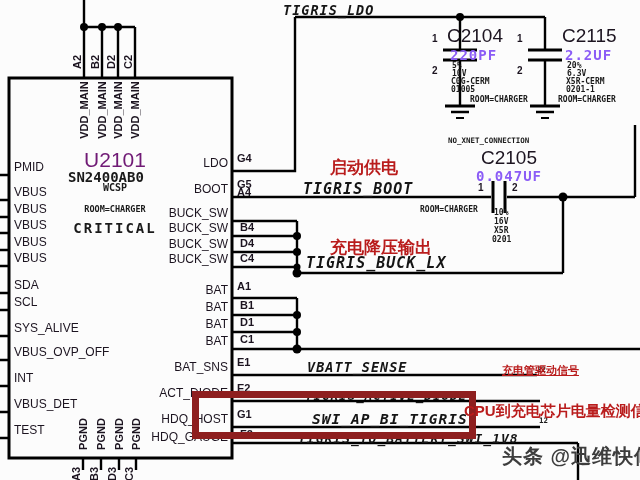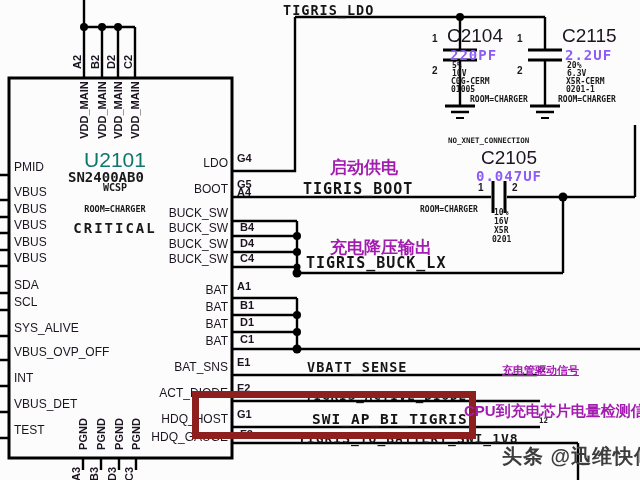--- a/index.html
+++ b/index.html
@@ -1,30 +1,30 @@
 <!DOCTYPE html>
 <html><head>
 <meta charset="utf-8">
 <style>
   html,body{margin:0;padding:0;background:#e8e8e8;}
   #stage{position:relative;width:640px;height:480px;background:#fcfcfc;overflow:hidden;
          font-family:"Liberation Sans",sans-serif;color:#111;}
   #stage svg{position:absolute;left:0;top:0;z-index:1;}
   .t{position:absolute;white-space:nowrap;line-height:1;z-index:2;}
   .mono{font-family:"DejaVu Sans Mono","Liberation Mono",monospace;font-weight:bold;color:#1a1a1a;}
-  .sans{font-family:"Liberation Sans",sans-serif;color:#0f766e;}
-  .net{font-family:"DejaVu Sans Mono","Liberation Mono",monospace;font-weight:bold;color:#151515;letter-spacing:1px;}
+  .sans{font-family:"Liberation Sans",sans-serif;color:#701a75;}
+  .net{font-family:"DejaVu Sans Mono","Liberation Mono",monospace;font-weight:bold;color:#151515;letter-spacing:1px;font-style:italic;}
   .pin{font-size:12px;color:#1c1420;}
   .pnum{font-size:11px;font-weight:bold;color:#1c1420;}
   .vtext{position:absolute;transform:rotate(-90deg);transform-origin:center;white-space:nowrap;
          font-size:11px;font-weight:bold;color:#1c1420;text-align:center;z-index:2;}
   .cap-ref{font-size:19px;color:#1c1420;}
   .cap-val{font-family:"DejaVu Sans Mono","Liberation Mono",monospace;font-weight:bold;font-size:14px;color:#8b5cf6;letter-spacing:1px;}
   .cap-sm{font-family:"DejaVu Sans Mono","Liberation Mono",monospace;font-weight:bold;font-size:8px;color:#1a1a1a;}
-  .red{color:#a21caf;font-weight:bold;z-index:4;}
+  .red{color:#b91c1c;font-weight:bold;z-index:4;}
   #hibox{position:absolute;z-index:3;border:7px solid #8e1f1f;background:transparent;}
   #wmark{z-index:5;font-size:20px;font-weight:bold;color:#3d3d3d;letter-spacing:1px;}
 </style>
 </head>
 <body>
 
 <div id="stage">
 
   <svg width="640" height="480" viewBox="0 0 640 480">
     <g stroke="#000" stroke-width="3" fill="none">

